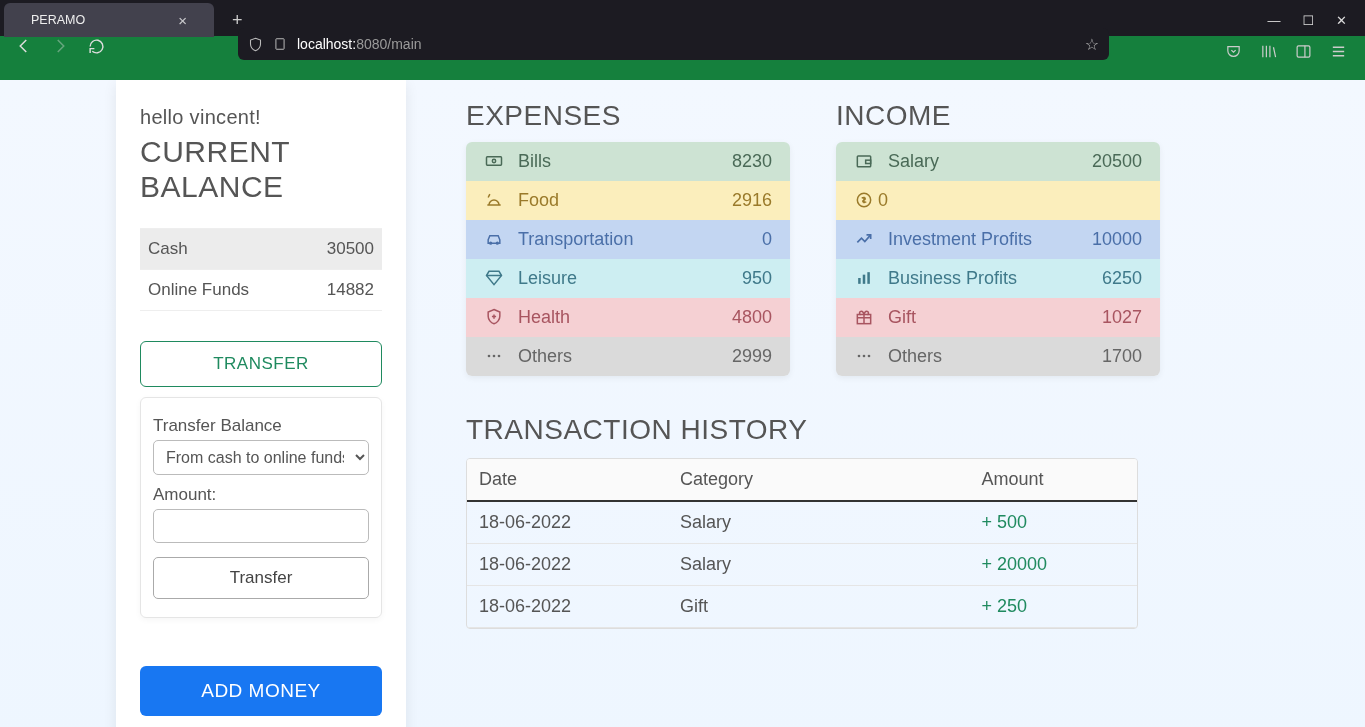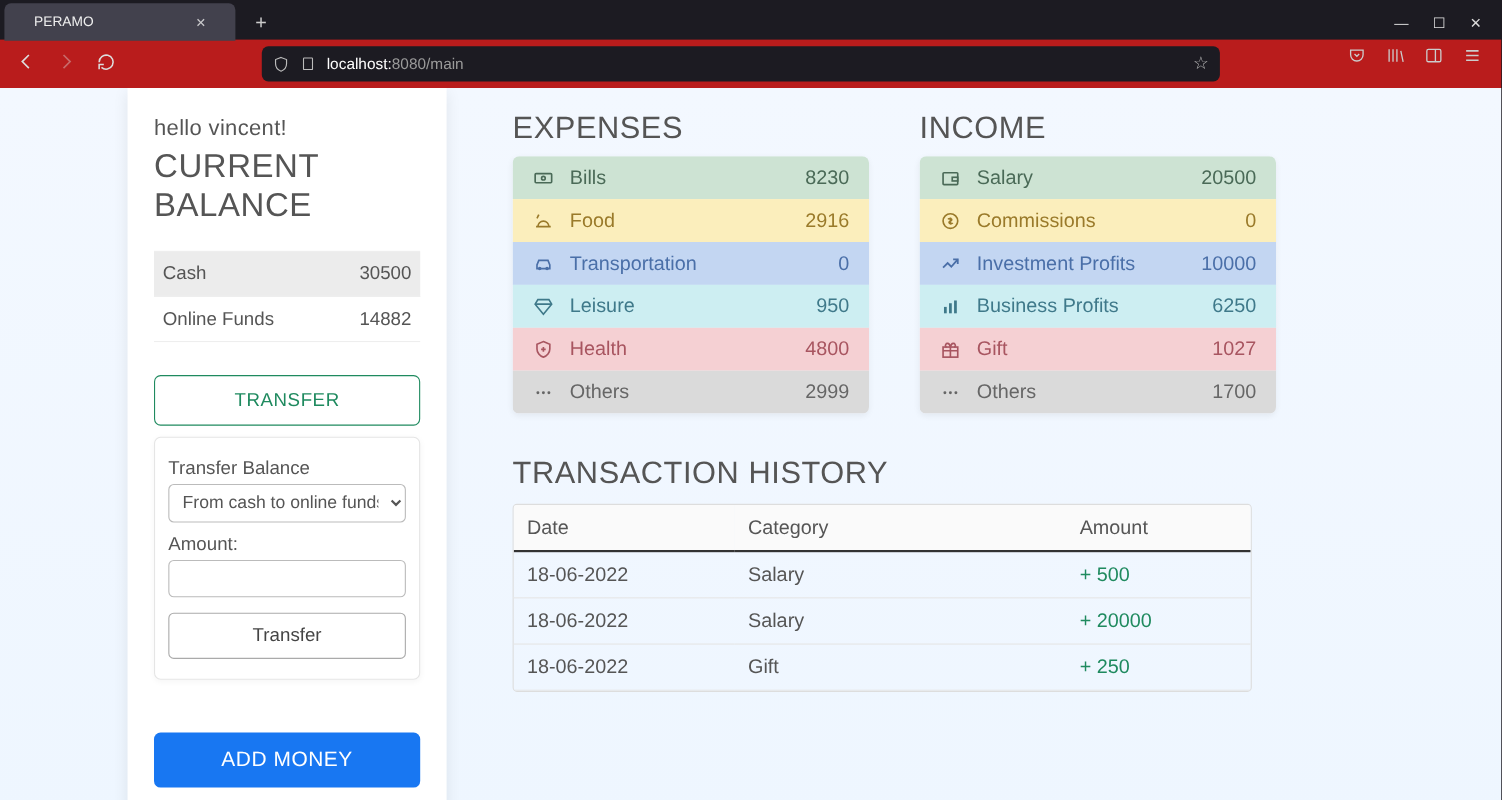--- a/index.html
+++ b/index.html
@@ -8,21 +8,21 @@
   
   .browser-chrome { background: #1c1b22; color: #ccc; }
   .tab-bar { display: flex; align-items: center; height: 36px; padding: 4px 4px 0 4px; }
   .tab { display: flex; align-items: center; background: #42414d; border-radius: 6px 6px 0 0; padding: 0 27px; height: 34px; width: 210px; font-size: 12.5px; color: #eee; }
   .tab-title { flex: 1; }
   .tab-close { font-size: 15px; opacity: .8; cursor: pointer; }
   .tab-plus { margin-left: 10px; font-size: 18px; color: #ccc; cursor: pointer; padding: 4px 8px; }
   .win-ctrls { margin-left: auto; display: flex; gap: 22px; padding-right: 14px; font-size: 13px; color: #ddd;}
   .win-ctrls span { cursor: pointer; }
   
-  .toolbar { display: flex; align-items: flex-start; height: 44px; padding: 6px 10px; gap: 8px; background:#b91c1c;}
+  .toolbar { display: flex; align-items: flex-end; height: 44px; padding: 20px 10px; gap: 8px; background:#15803d;}
   .nav-btn { width: 28px; height: 28px; display:flex; align-items:center; justify-content:center; color:#bbb; cursor:pointer; border-radius:4px; font-size:16px;}
   .url-bar { flex: 1; background: #1c1b22; border-radius: 6px; height: 32px; display:flex; align-items:center; padding: 0 10px; gap:10px; color:#ccc; font-size:14px; margin: 0 100px 0 120px;}
   .url-host { color: #fff; }
   .url-path { color: #9a9a9a; }
   .url-star { margin-left:auto; font-size:16px; color:#bbb; }
   .right-icons { display:flex; gap:18px; padding:0 8px; color:#ccc; font-size:16px;}
   .right-icons span { cursor:pointer; }
   
   
   .viewport { background: linear-gradient(180deg, #f3f8ff, #eef6ff); height: 668px; overflow-y: scroll; position:relative; color:#333;}
@@ -44,21 +44,21 @@
   .sub-btn { width:100%; border:1px solid #aaa; background:#fff; border-radius:5px; padding:10px 0; font-size:17px; color:#444; margin-top:14px; cursor:pointer;}
   
   .add-money-btn { margin-top:48px; width:100%; background:#1877f2; color:#fff; border:none; border-radius:6px; padding:14px 0; font-size:19px; letter-spacing:.5px; cursor:pointer;}
   
   .main { flex:1; padding-top: 20px; }
   .cols { display:flex; gap: 46px; }
   .col { width: 324px; }
   .col-title { font-size:28px; color:#555; letter-spacing:.5px; margin-bottom:10px; }
   
   .cat-list { border-radius:6px; overflow:hidden; box-shadow:0 2px 6px rgba(0,0,0,.06);}
-  .cat-row { display:flex; align-items:flex-end; padding:9px 18px 9px 14px; font-size:18px; }
+  .cat-row { display:flex; align-items:flex-start; padding:9px 18px 9px 14px; font-size:18px; }
   .cat-icon { width:28px; display:flex; justify-content:center; font-size:17px;}
   .cat-label { margin-left:10px; flex:1;}
   .cat-val { }
   .c0 { background:#cde3d3; color:#4a6a57;}
   .c1 { background:#fbeebc; color:#9a7a2a;}
   .c2 { background:#c3d6f2; color:#4a6fa8;}
   .c3 { background:#cdeef2; color:#3f798a;}
   .c4 { background:#f5d0d3; color:#a85560;}
   .c5 { background:#dadada; color:#666;}
   
@@ -259,21 +259,20 @@
             <span class="cat-label">Salary</span>
             <span class="cat-val">20500</span>
           </div>
           <div class="cat-row c1">
             <span class="cat-icon">
                   <svg width="20" height="20" viewBox="0 0 24 24" fill="none" stroke="currentColor" stroke-width="1.8">
                     <circle cx="12" cy="12" r="8"></circle>
                     <path d="M12 8v8M9.5 10c.5-1 4-1.5 4 .5s-3 1.5-3 3 3.5 1.5 4 .5"></path>
                   </svg>
                 </span>
-            <span class="cat-label">Commissions</span>
             <span class="cat-val">0</span>
           </div>
           <div class="cat-row c2">
             <span class="cat-icon">
                   <svg width="20" height="20" viewBox="0 0 24 24" fill="none" stroke="currentColor" stroke-width="2">
                     <path d="M4 16l5-5 4 4 7-8"></path>
                     <path d="M15 7h5v5"></path>
                   </svg>
                 </span>
             <span class="cat-label">Investment Profits</span>

